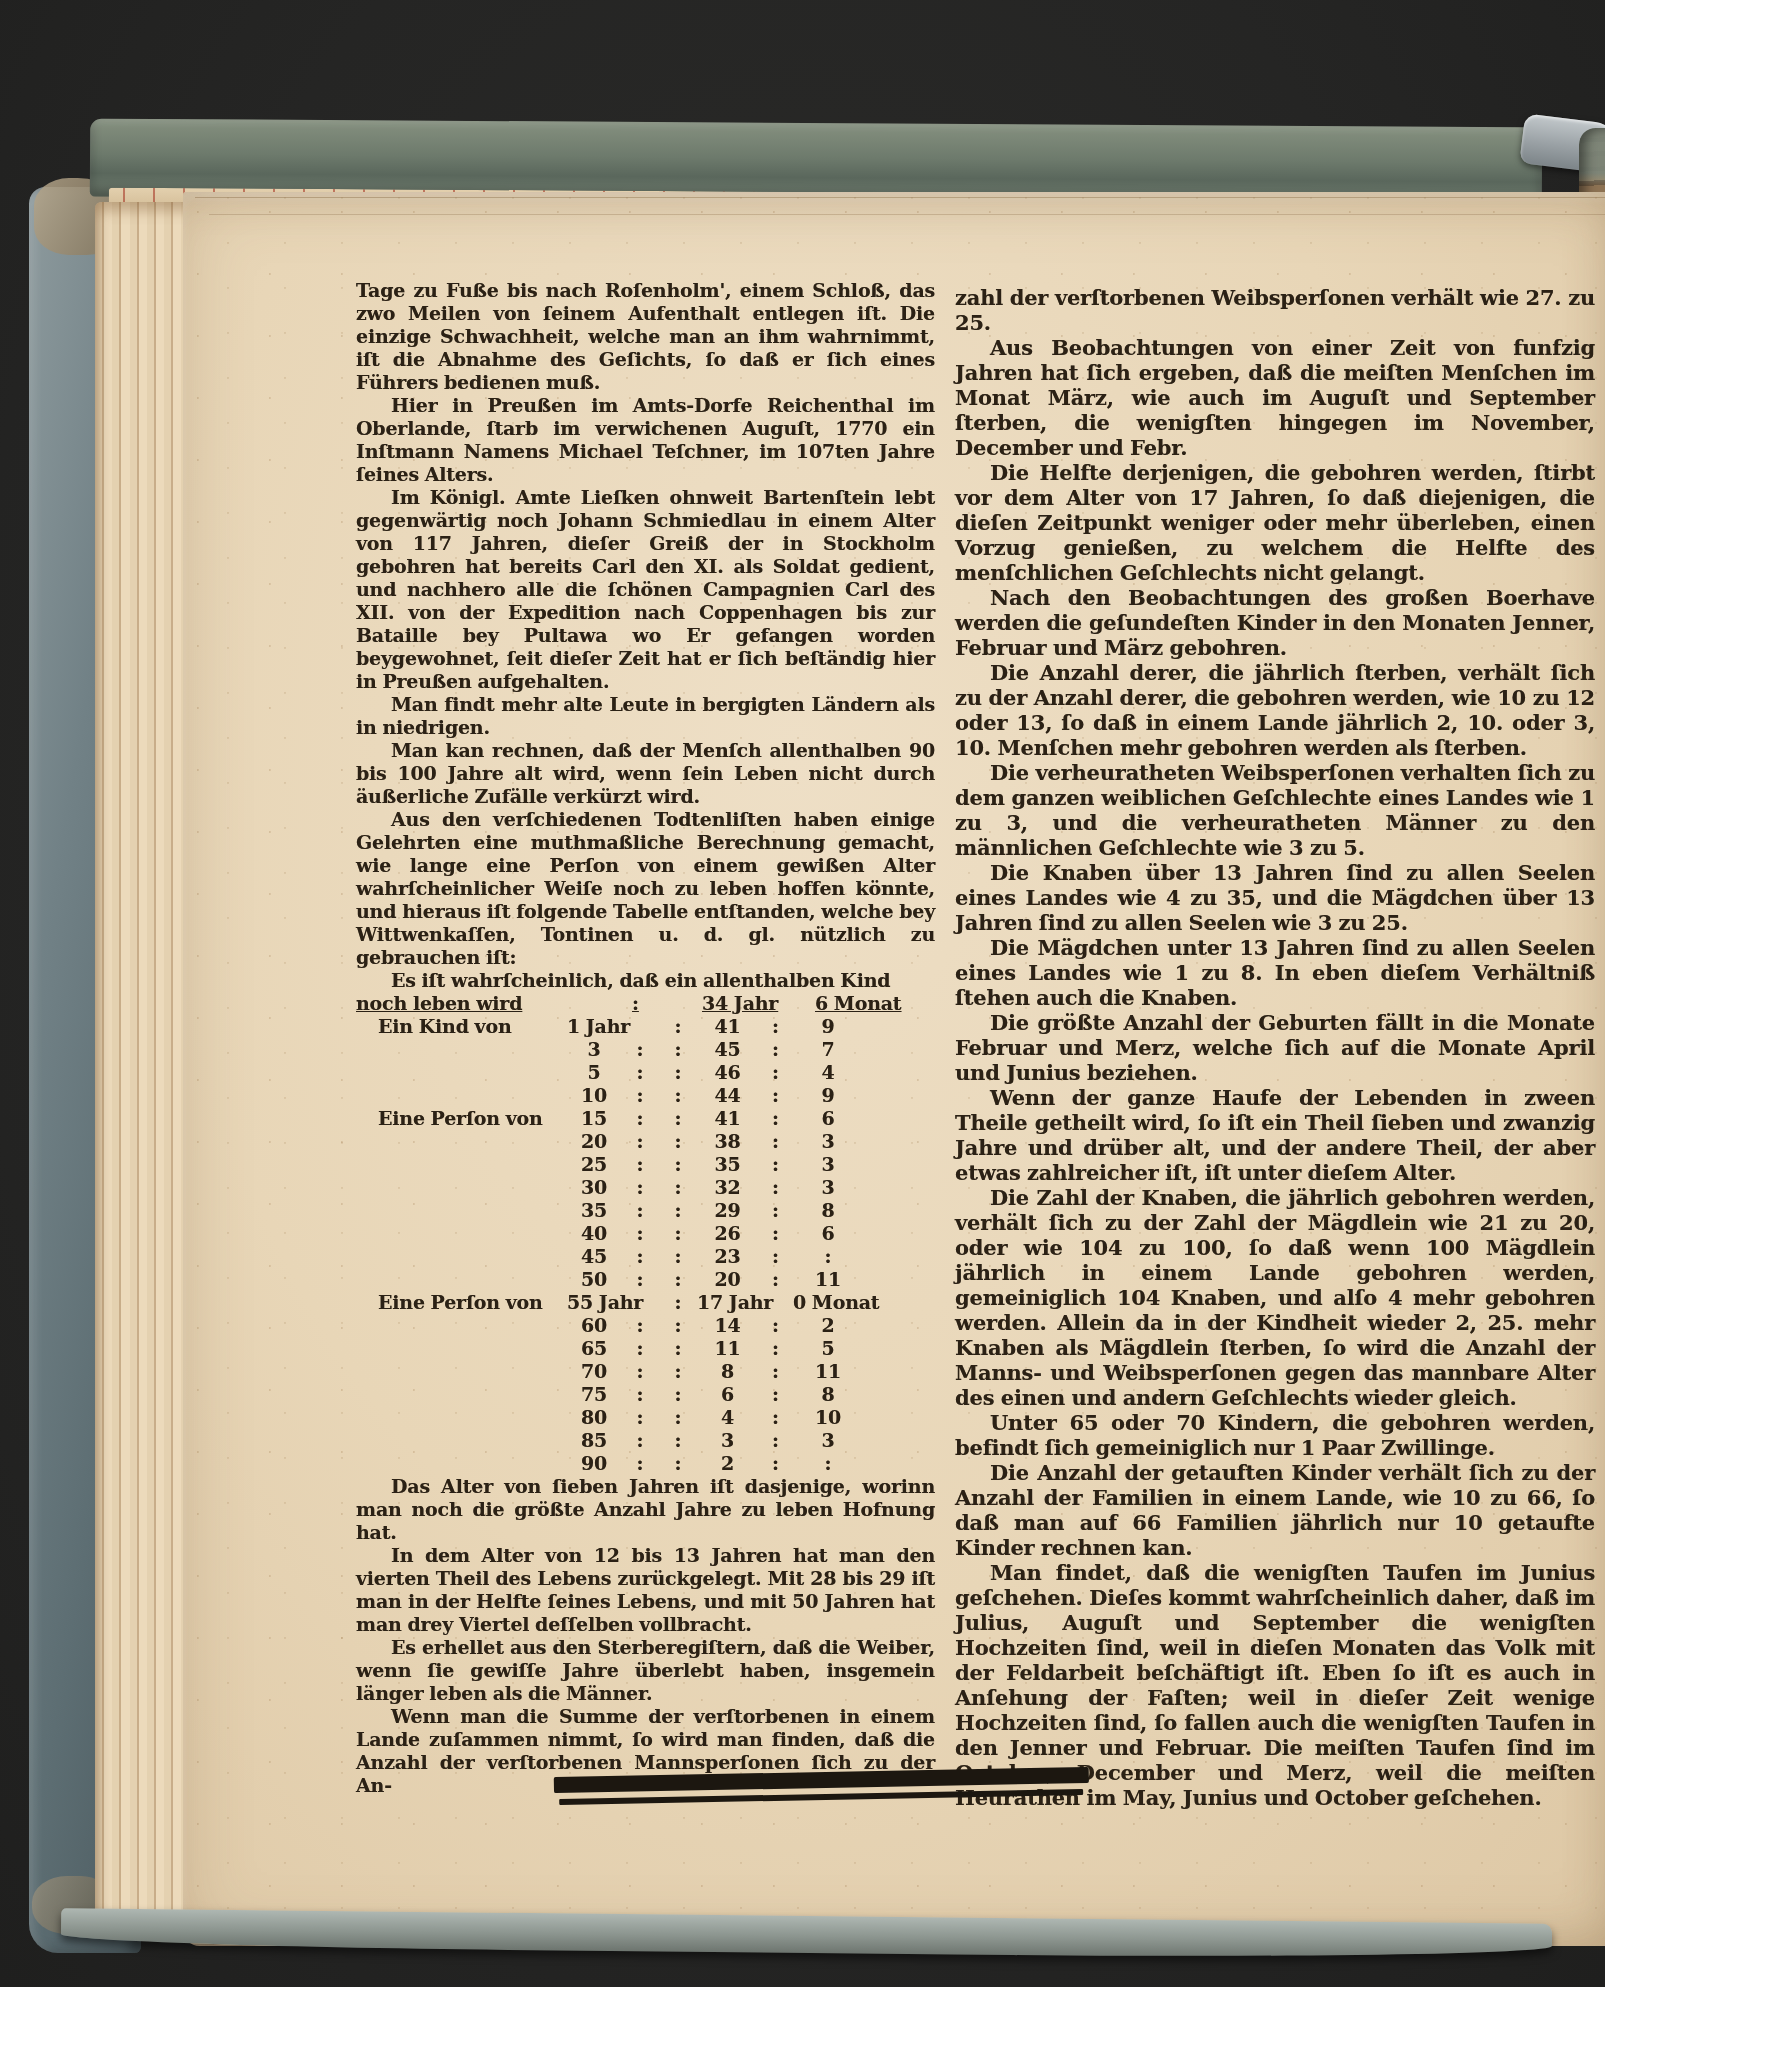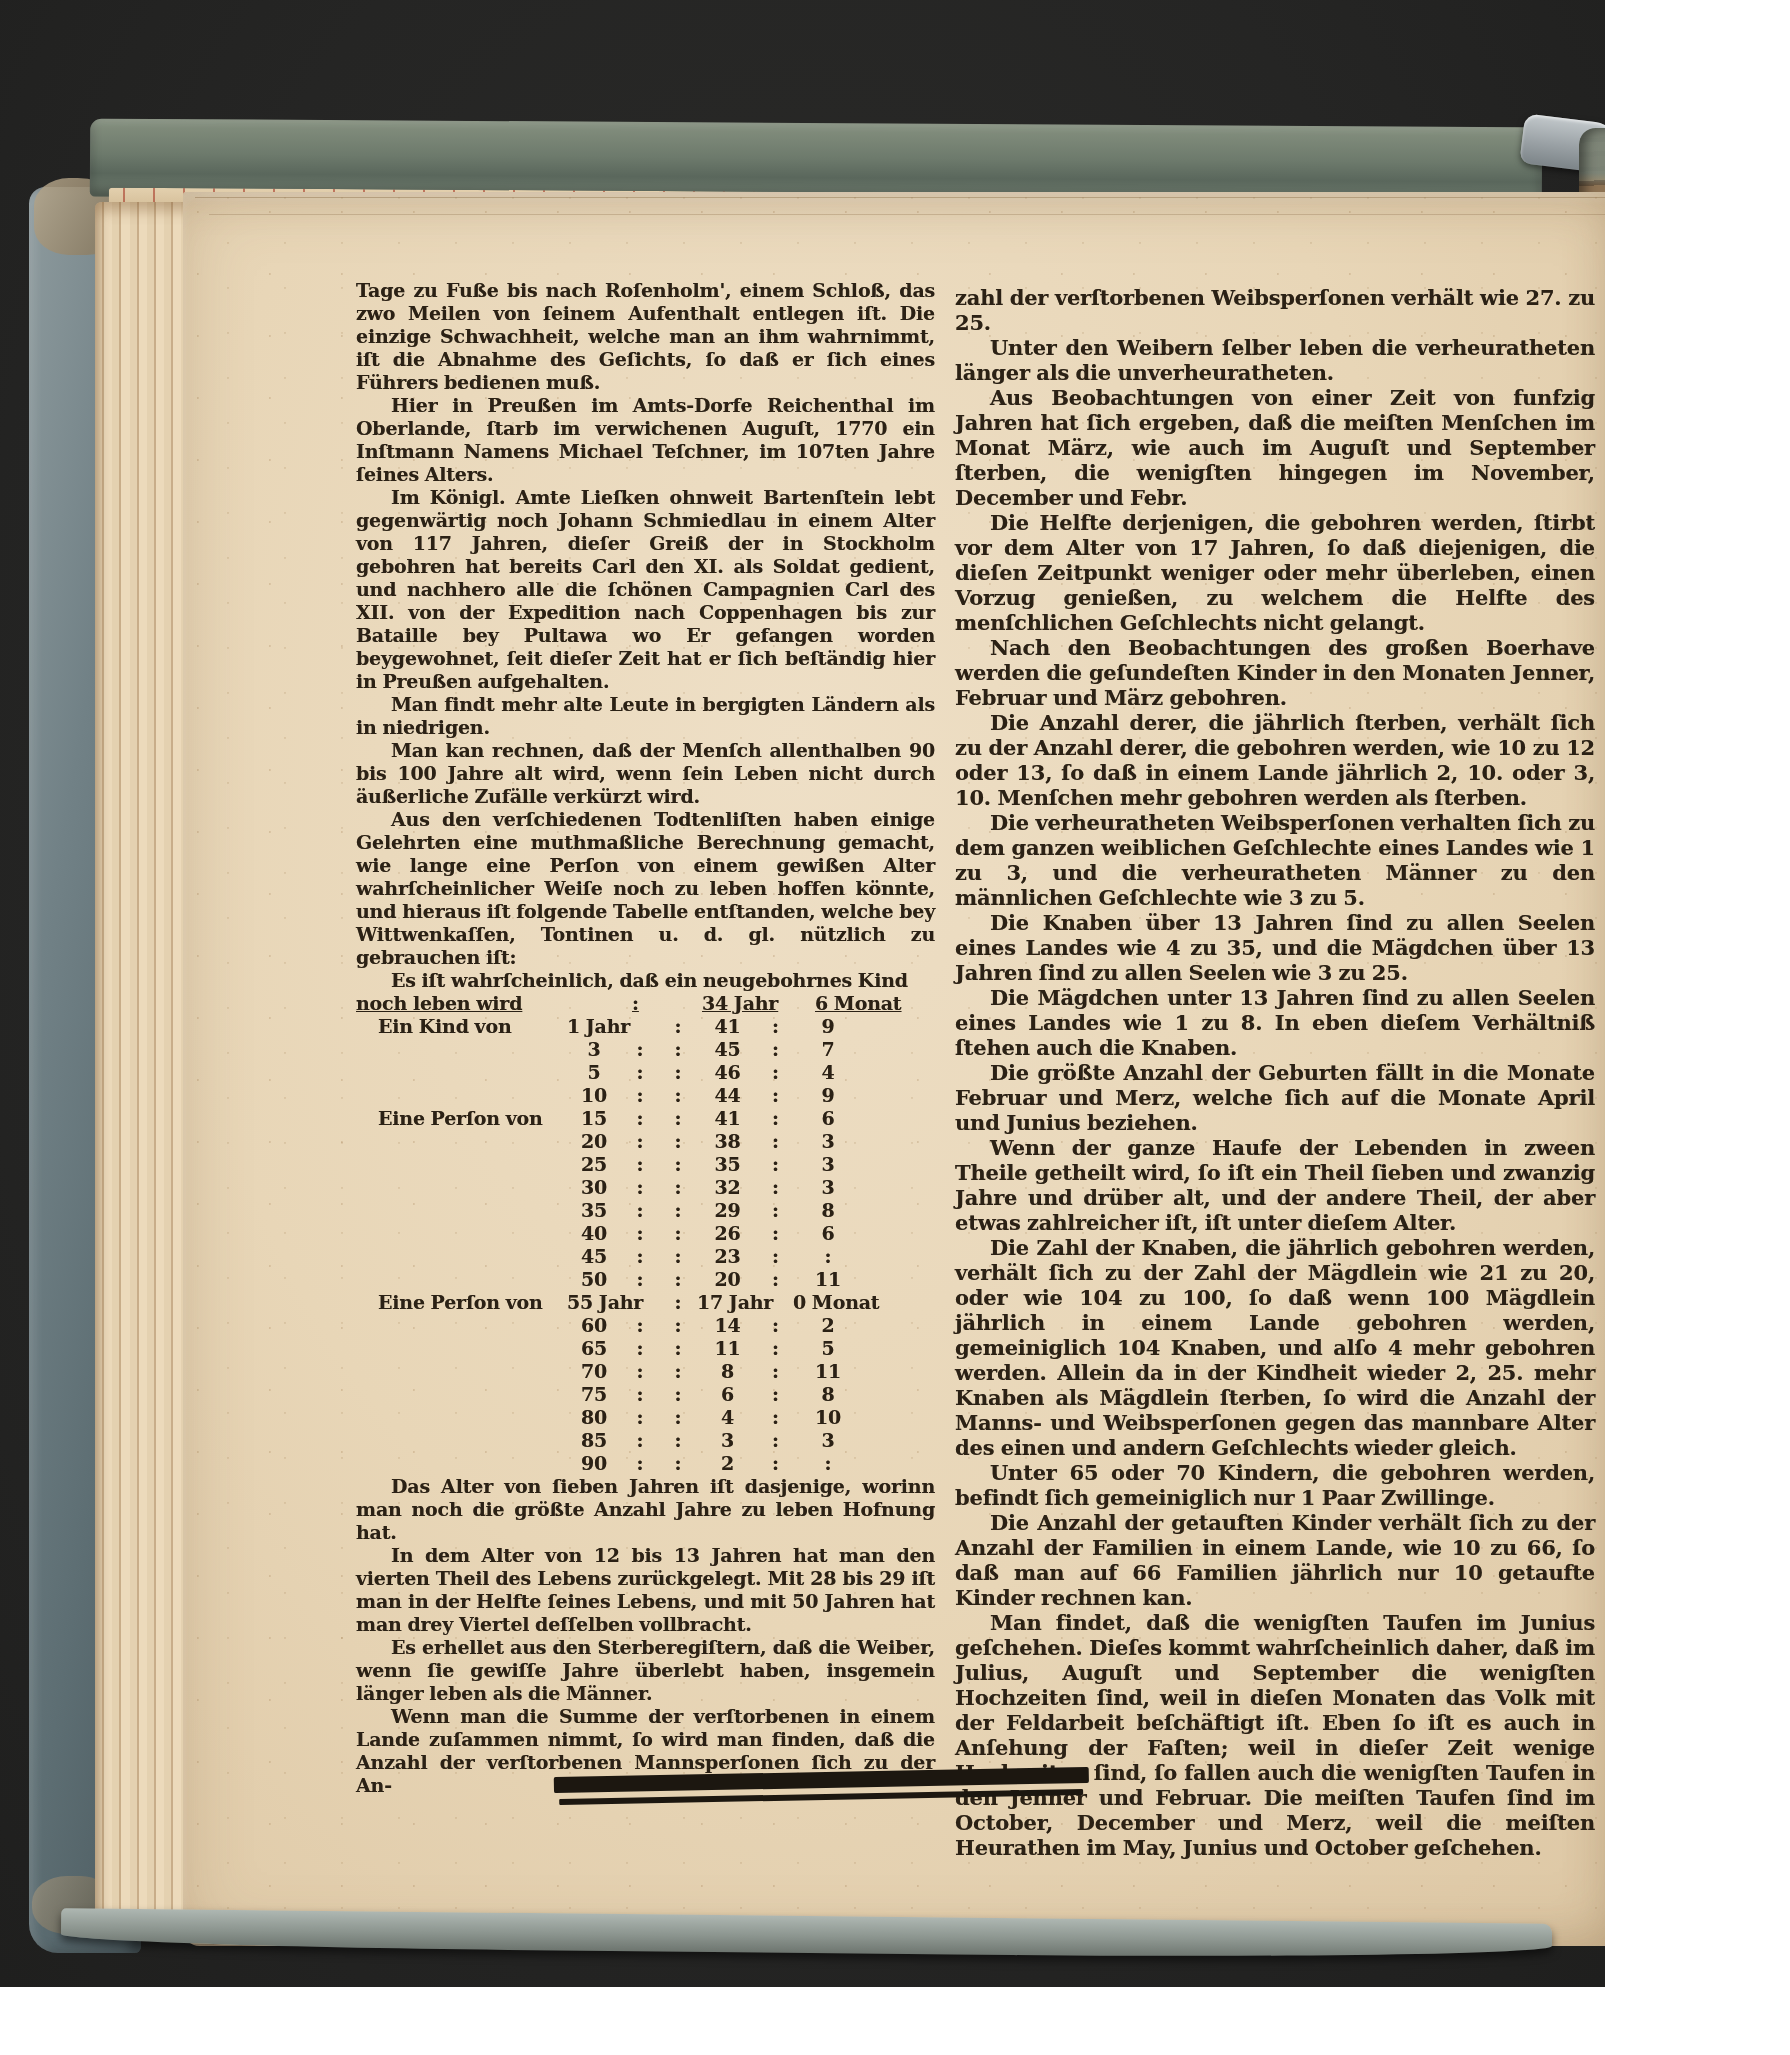--- a/index.html
+++ b/index.html
@@ -141,21 +141,21 @@
     <div class="right-page"></div>
 
     <div class="col" id="col1">
       <div id="col1-pre">
           <p class="cont">Tage zu Fuße bis nach Roſenholm', einem Schloß, das zwo Meilen von ſeinem Aufenthalt entlegen iſt. Die einzige Schwachheit, welche man an ihm wahrnimmt, iſt die Abnahme des Geſichts, ſo daß er ſich eines Führers bedienen muß.</p>
           <p>Hier in Preußen im Amts-Dorfe Reichenthal im Oberlande, ſtarb im verwichenen Auguſt, 1770 ein Inſtmann Namens Michael Teſchner, im 107ten Jahre ſeines Alters.</p>
           <p>Im Königl. Amte Lieſken ohnweit Bartenſtein lebt gegenwärtig noch Johann Schmiedlau in einem Alter von 117 Jahren, dieſer Greiß der in Stockholm gebohren hat bereits Carl den XI. als Soldat gedient, und nachhero alle die ſchönen Campagnien Carl des XII. von der Expedition nach Coppenhagen bis zur Bataille bey Pultawa wo Er gefangen worden beygewohnet, ſeit dieſer Zeit hat er ſich beſtändig hier in Preußen aufgehalten.</p>
           <p>Man findt mehr alte Leute in bergigten Ländern als in niedrigen.</p>
           <p>Man kan rechnen, daß der Menſch allenthalben 90 bis 100 Jahre alt wird, wenn ſein Leben nicht durch äußerliche Zufälle verkürzt wird.</p>
           <p>Aus den verſchiedenen Todtenliſten haben einige Gelehrten eine muthmaßliche Berechnung gemacht, wie lange eine Perſon von einem gewißen Alter wahrſcheinlicher Weiſe noch zu leben hoffen könnte, und hieraus iſt folgende Tabelle entſtanden, welche bey Wittwenkaſſen, Tontinen u. d. gl. nützlich zu gebrauchen iſt:</p>
-          <p>Es iſt wahrſcheinlich, daß ein neugebohrnes Kind</p>
+          <p>Es iſt wahrſcheinlich, daß ein allenthalben Kind</p>
         </div>
       <div class="thead">
         <span class="th-label">noch leben wird</span>
         <span class="th-sep">:</span>
         <span class="th-years">34 Jahr</span>
         <span class="th-months">6 Monat</span>
       </div>
       <div id="lifetable">
           <div class="trow">
             <span class="tc tc0">Ein Kind von</span>
@@ -341,21 +341,20 @@
       <div id="col1-post">
           <p>Das Alter von ſieben Jahren iſt dasjenige, worinn man noch die größte Anzahl Jahre zu leben Hofnung hat.</p>
           <p>In dem Alter von 12 bis 13 Jahren hat man den vierten Theil des Lebens zurückgelegt. Mit 28 bis 29 iſt man in der Helfte ſeines Lebens, und mit 50 Jahren hat man drey Viertel deſſelben vollbracht.</p>
           <p>Es erhellet aus den Sterberegiſtern, daß die Weiber, wenn ſie gewiſſe Jahre überlebt haben, insgemein länger leben als die Männer.</p>
           <p>Wenn man die Summe der verſtorbenen in einem Lande zuſammen nimmt, ſo wird man finden, daß die Anzahl der verſtorbenen Mannsperſonen ſich zu der An-</p>
         </div>
     </div>
 
     <div class="col" id="col2">
         <p class="cont">zahl der verſtorbenen Weibsperſonen verhält wie 27. zu 25.</p>
-        <p>Unter den Weibern ſelber leben die verheuratheten länger als die unverheuratheten.</p>
         <p>Aus Beobachtungen von einer Zeit von funfzig Jahren hat ſich ergeben, daß die meiſten Menſchen im Monat März, wie auch im Auguſt und September ſterben, die wenigſten hingegen im November, December und Febr.</p>
         <p>Die Helfte derjenigen, die gebohren werden, ſtirbt vor dem Alter von 17 Jahren, ſo daß diejenigen, die dieſen Zeitpunkt weniger oder mehr überleben, einen Vorzug genießen, zu welchem die Helfte des menſchlichen Geſchlechts nicht gelangt.</p>
         <p>Nach den Beobachtungen des großen Boerhave werden die geſundeſten Kinder in den Monaten Jenner, Februar und März gebohren.</p>
         <p>Die Anzahl derer, die jährlich ſterben, verhält ſich zu der Anzahl derer, die gebohren werden, wie 10 zu 12 oder 13, ſo daß in einem Lande jährlich 2, 10. oder 3, 10. Menſchen mehr gebohren werden als ſterben.</p>
         <p>Die verheuratheten Weibsperſonen verhalten ſich zu dem ganzen weiblichen Geſchlechte eines Landes wie 1 zu 3, und die verheuratheten Männer zu den männlichen Geſchlechte wie 3 zu 5.</p>
         <p>Die Knaben über 13 Jahren ſind zu allen Seelen eines Landes wie 4 zu 35, und die Mägdchen über 13 Jahren ſind zu allen Seelen wie 3 zu 25.</p>
         <p>Die Mägdchen unter 13 Jahren ſind zu allen Seelen eines Landes wie 1 zu 8. In eben dieſem Verhältniß ſtehen auch die Knaben.</p>
         <p>Die größte Anzahl der Geburten fällt in die Monate Februar und Merz, welche ſich auf die Monate April und Junius beziehen.</p>
         <p>Wenn der ganze Haufe der Lebenden in zween Theile getheilt wird, ſo iſt ein Theil ſieben und zwanzig Jahre und drüber alt, und der andere Theil, der aber etwas zahlreicher iſt, iſt unter dieſem Alter.</p>
         <p>Die Zahl der Knaben, die jährlich gebohren werden, verhält ſich zu der Zahl der Mägdlein wie 21 zu 20, oder wie 104 zu 100, ſo daß wenn 100 Mägdlein jährlich in einem Lande gebohren werden, gemeiniglich 104 Knaben, und alſo 4 mehr gebohren werden.  Allein da in der Kindheit wieder 2, 25. mehr Knaben als Mägdlein ſterben, ſo wird die Anzahl der Manns- und Weibsperſonen gegen das mannbare Alter des einen und andern Geſchlechts wieder gleich.</p>

